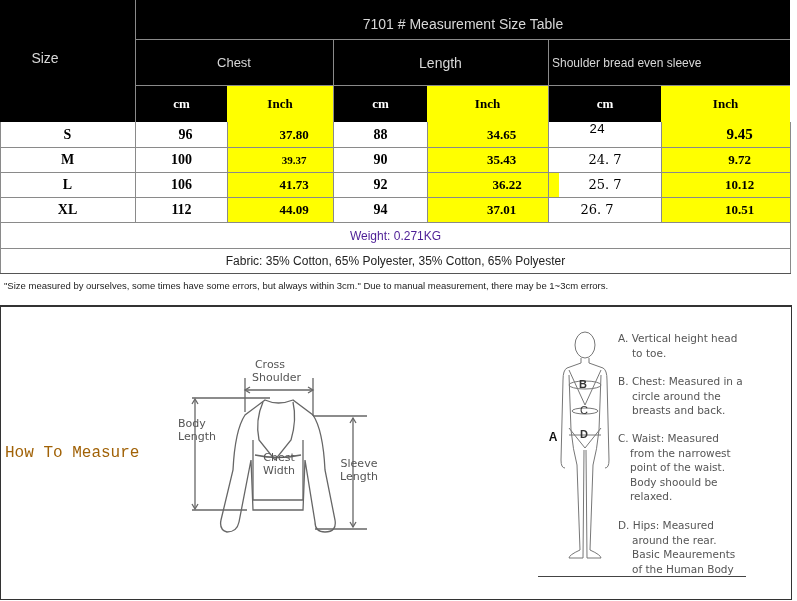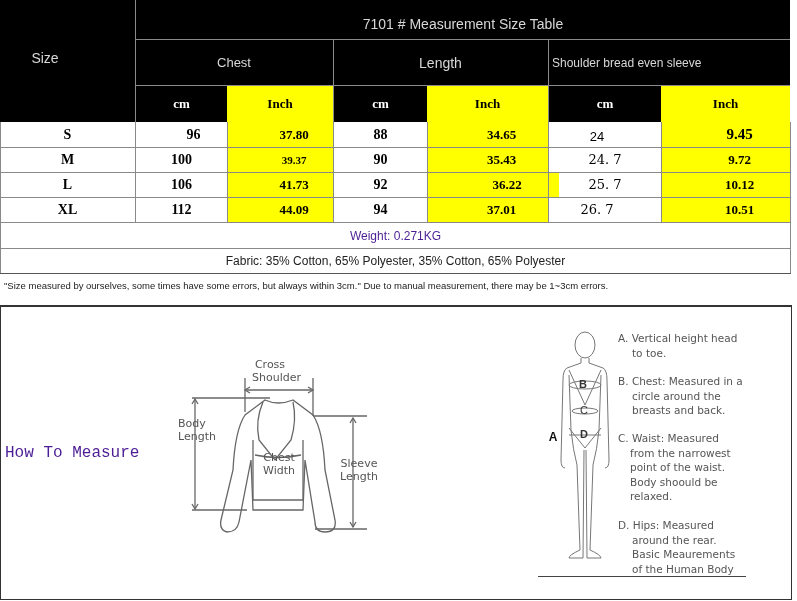--- a/index.html
+++ b/index.html
@@ -18,21 +18,21 @@
   #title { font-size: 14px; }
   .grp { font-size: 13px; }
   .unit { font-size: 13px; }
   .cell { font-size: 14px; }
   .cell.serif { font-family: "Liberation Serif", serif; font-weight: bold; }
   .cell.yel { font-family: "Liberation Serif", serif; font-weight: bold; padding-left: 28px; }
 
   .note { position: absolute; left: 4px; top: 280px; font-size: 9.5px; color: #222; white-space: nowrap; }
 
   .panel { position: absolute; left: 0; top: 305px; width: 792px; height: 295px; border: 1px solid #333; border-top-width: 2px; }
-  .htm { position: absolute; left: 5px; top: 444px; font-family: "Liberation Mono", monospace; font-size: 16px; color: #4c1d95; }
+  .htm { position: absolute; left: 5px; top: 444px; font-family: "Liberation Mono", monospace; font-size: 16px; color: #a16207; }
   .lbl { position: absolute; font-family: "DejaVu Sans", sans-serif; font-size: 11px; color: #555; line-height: 13px; text-align: center; }
   .desc { position: absolute; font-family: "DejaVu Sans", sans-serif; font-size: 10.5px; color: #555; line-height: 14.5px; }
   .desc .ind { padding-left: 14px; display: block; }
 </style>
 </head>
 <body>
 
 <div class="abs blk" style="left:0;top:0;width:790px;height:122px;"></div>
 
 <div class="abs blk sans" id="title" style="left:136px;top:0;width:654px;height:48px;">7101 # Measurement Size Table</div>
@@ -54,25 +54,25 @@
 <div class="gl" style="left:135px;top:85px;width:655px;height:1px;"></div>
 <div class="gl" style="left:333px;top:39px;width:1px;height:83px;"></div>
 <div class="gl" style="left:548px;top:39px;width:1px;height:83px;"></div>
 
 <div class="abs yel" style="left:227px;top:122px;width:106px;height:100px;"></div>
 <div class="abs yel" style="left:427px;top:122px;width:121px;height:100px;"></div>
 <div class="abs yel" style="left:661px;top:122px;width:129px;height:100px;"></div>
 
 <div>
   <div class="abs cell serif" style="left:0;top:122px;width:135px;height:25px;">S</div>
-  <div class="abs cell serif" style="left:148px;top:122px;width:91px;height:25px;">96</div>
+  <div class="abs cell serif" style="left:140px;top:122px;width:91px;height:25px;">96</div>
   <div class="abs cell yel" style="left:227px;top:122px;width:106px;height:25px;font-size:13px;">37.80</div>
   <div class="abs cell serif" style="left:334px;top:122px;width:93px;height:25px;">88</div>
   <div class="abs cell yel" style="left:427px;top:122px;width:121px;height:25px;font-size:13px;">34.65</div>
-  <div class="abs cell" style="left:549px;top:124px;width:96px;height:25px;font-family:Liberation Sans, sans-serif;font-size:13px;">24</div>
+  <div class="abs cell" style="left:549px;top:117px;width:96px;height:25px;font-family:Liberation Mono, monospace;font-size:13px;">24</div>
   <div class="abs cell yel" style="left:661px;top:122px;width:129px;height:25px;font-size:15px;">9.45</div>
 </div>
 
 <div>
   <div class="abs cell serif" style="left:0;top:147px;width:135px;height:25px;">M</div>
   <div class="abs cell serif" style="left:136px;top:147px;width:91px;height:25px;">100</div>
   <div class="abs cell yel" style="left:227px;top:147px;width:106px;height:25px;font-size:11px;text-align:right;">39.37</div>
   <div class="abs cell serif" style="left:334px;top:147px;width:93px;height:25px;">90</div>
   <div class="abs cell yel" style="left:427px;top:147px;width:121px;height:25px;font-size:13px;">35.43</div>
   <div class="abs cell" style="left:549px;top:147px;width:112px;height:25px;font-family:'DejaVu Serif',serif;font-size:13px;">24. 7</div>

